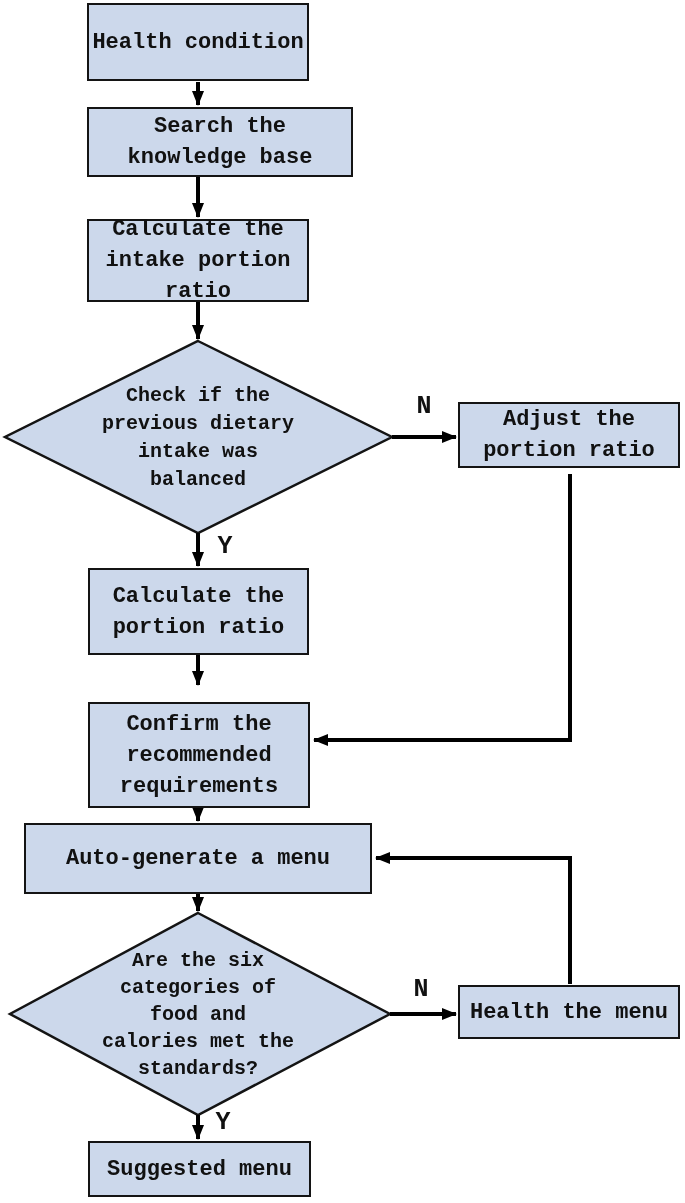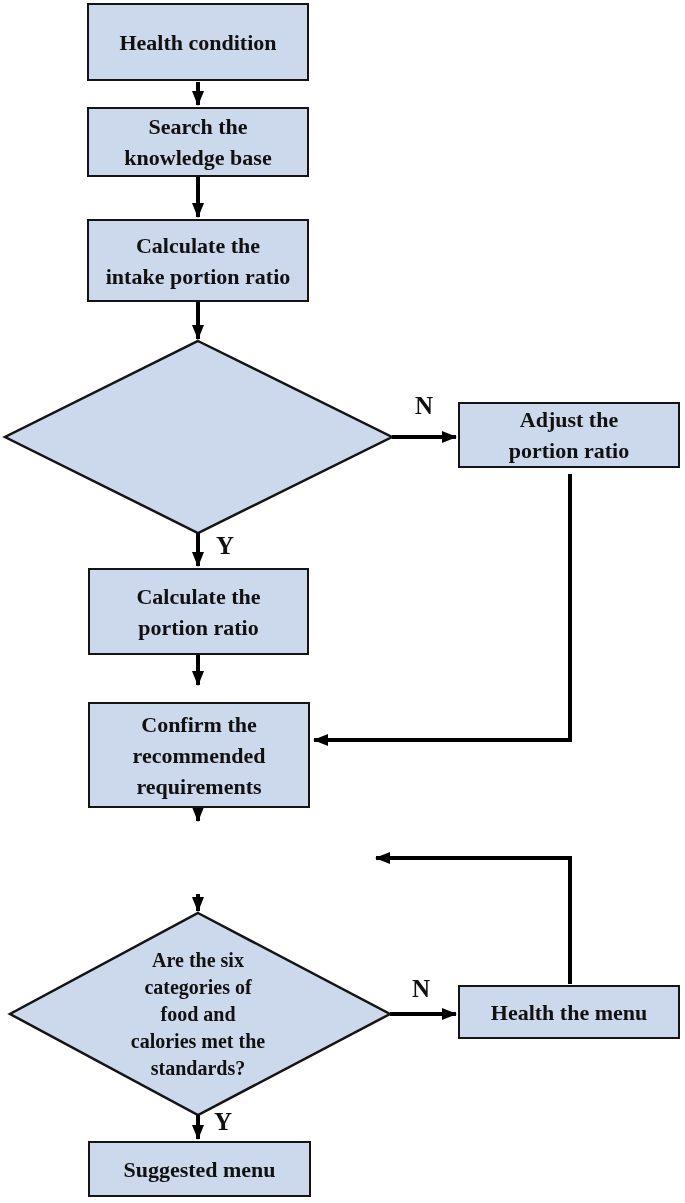--- a/index.html
+++ b/index.html
@@ -5,21 +5,21 @@
   html, body {
     margin: 0;
     padding: 0;
     background: #ffffff;
   }
   #canvas {
     position: relative;
     width: 685px;
     height: 1203px;
     background: #ffffff;
-    font-family: Liberation Serif, serif;
+    font-family: Liberation Mono, monospace;
     overflow: hidden;
   }
   #connector-layer {
     position: absolute;
     left: 0;
     top: 0;
     width: 685px;
     height: 1203px;
   }
   .flow-node {
@@ -53,21 +53,21 @@
     height: 32px;
     display: flex;
     align-items: center;
     justify-content: center;
     font-weight: bold;
     font-size: 25px;
     color: #111111;
   }
   
   .node-health      { left: 87px;  top: 3px;    width: 222px; height: 78px; }
-  .node-search      { left: 87px;  top: 107px;  width: 222px; height: 70px; }
+  .node-search      { left: 87px;  top: 107px;  width: 266px; height: 70px; }
   .node-calc-intake { left: 87px;  top: 219px;  width: 222px; height: 83px; }
   .node-adjust      { left: 458px; top: 402px;  width: 222px; height: 66px; }
   .node-calc-portion{ left: 88px;  top: 568px;  width: 221px; height: 87px; }
   .node-confirm     { left: 88px;  top: 687px;  width: 222px; height: 106px; margin-top: 15px; }
   .node-autogen     { left: 24px;  top: 823px;  width: 348px; height: 71px; }
   .node-update      { left: 458px; top: 985px;  width: 222px; height: 54px; }
   .node-suggested   { left: 88px;  top: 1141px; width: 223px; height: 56px; }
 
   .d1-label { left: 78px; top: 373px; width: 240px; height: 130px; font-size: 20px; line-height: 28px; }
   .d2-label { left: 78px; top: 947px; width: 240px; height: 135px; font-size: 20px; line-height: 27px; }
@@ -117,25 +117,30 @@
   <div class="flow-node node-adjust">Adjust the
 portion ratio</div>
 
   <div class="flow-node node-calc-portion">Calculate the
 portion ratio</div>
 
   <div class="flow-node node-confirm">Confirm the
 recommended
 requirements</div>
 
+  <div class="flow-node node-autogen">Auto-generate a menu</div>
 
   <div class="flow-node node-update">Health the menu</div>
 
   <div class="flow-node node-suggested">Suggested menu</div>
 
+  <div class="diamond-label d1-label">Check if the
+previous dietary
+intake was
+balanced</div>
 
   <div class="diamond-label d2-label">Are the six
 categories of
 food and
 calories met the
 standards?</div>
 
   <div class="branch-label lbl-n1">N</div>
   <div class="branch-label lbl-y1">Y</div>
   <div class="branch-label lbl-n2">N</div>

